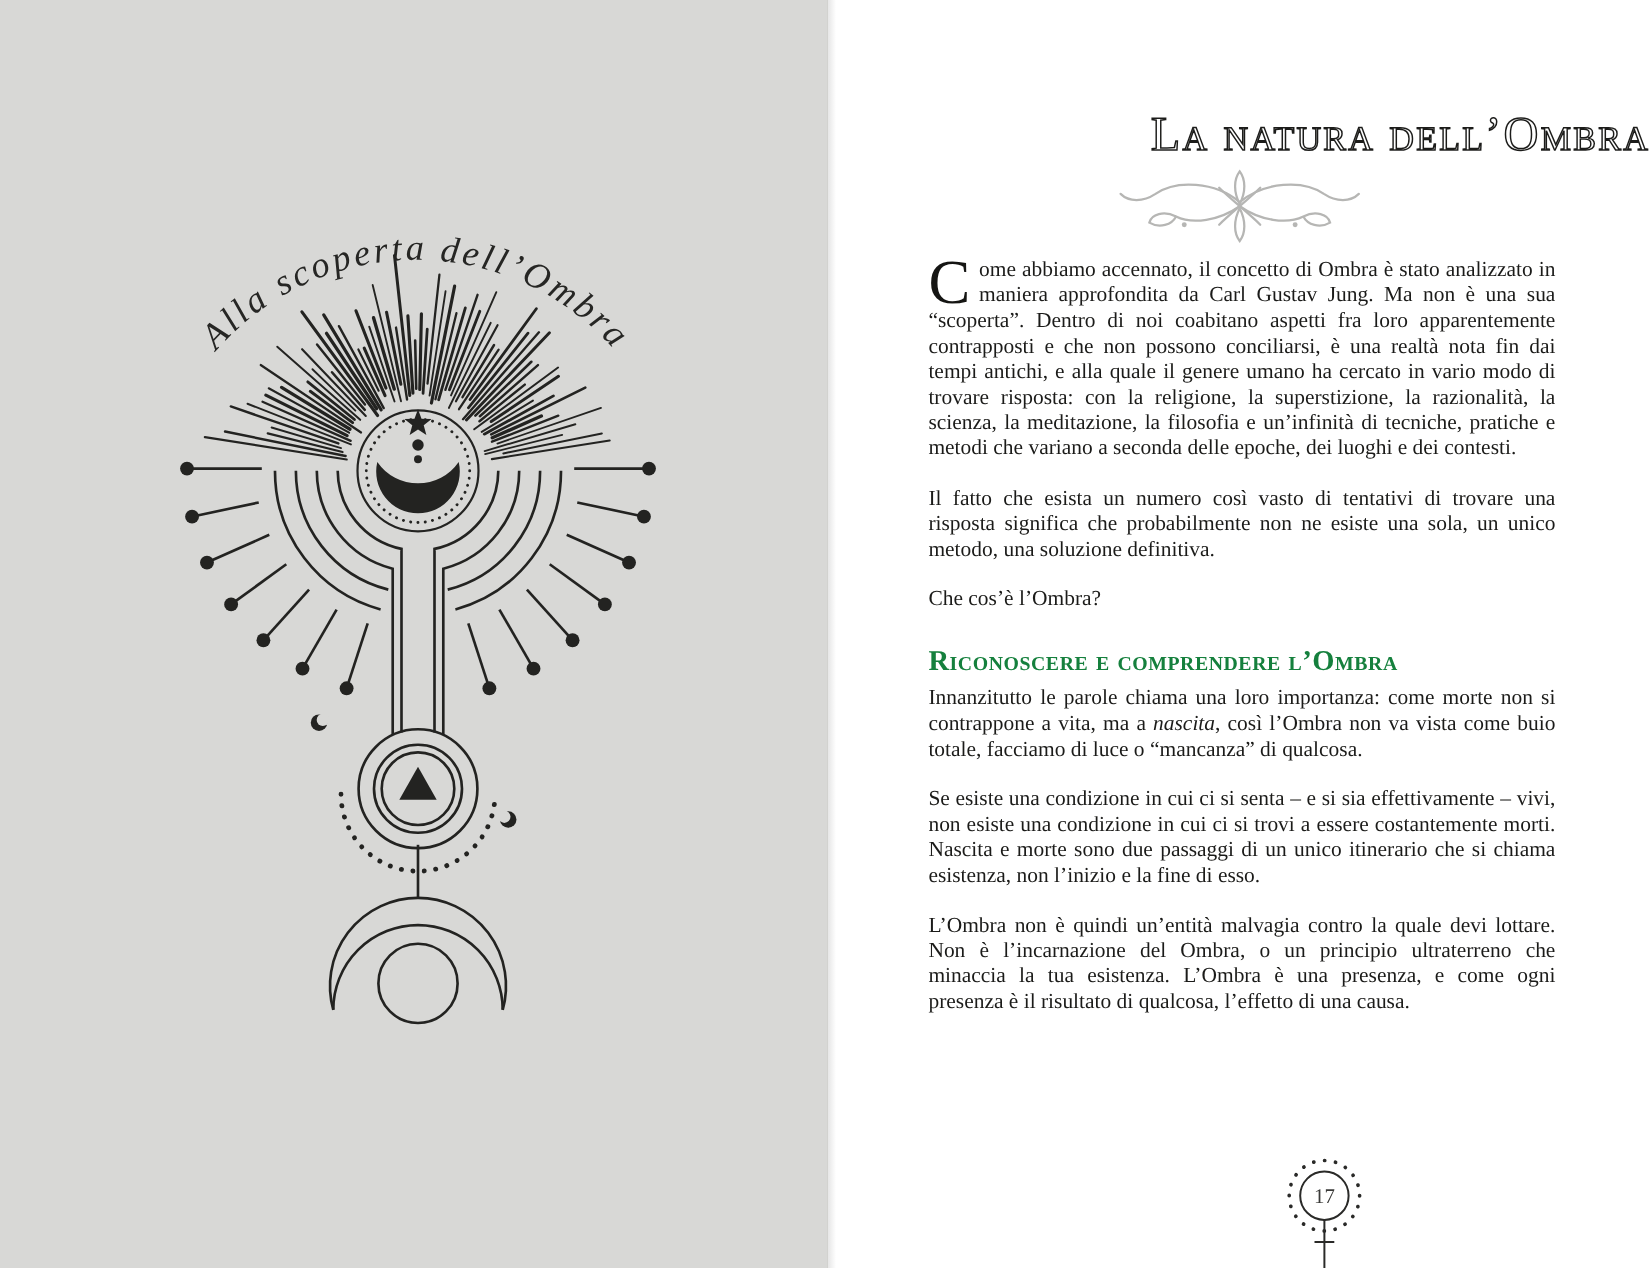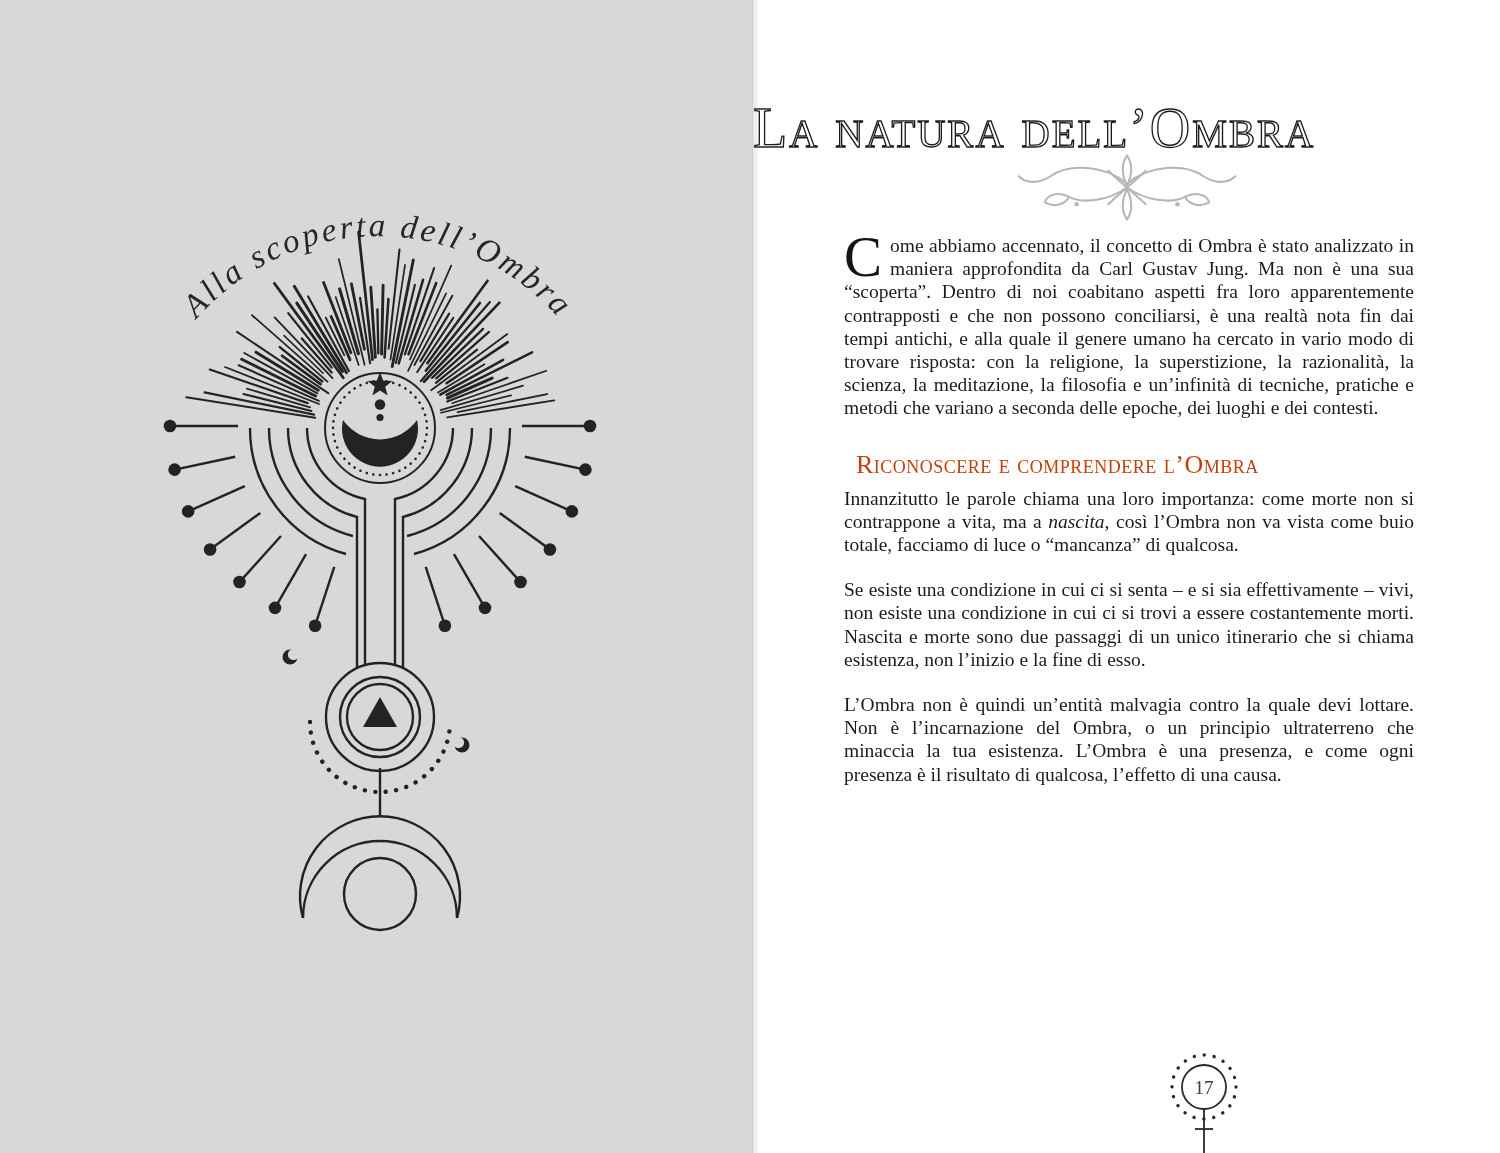--- a/index.html
+++ b/index.html
@@ -15,42 +15,42 @@
   .right-page{
     position:absolute;left:753px;top:0;width:747px;height:1153px;
     background:#ffffff;
   }
   .spine-shade{
     position:absolute;left:753px;top:0;width:7px;height:1153px;
     background:linear-gradient(to right,rgba(120,120,120,.18),rgba(255,255,255,0));
   }
   
   .page-title{
-    position:absolute;left:0;top:100px;width:747px;text-align:left;
-    font-size:56px;line-height:1;font-variant:small-caps;letter-spacing:2px;
+    position:absolute;left:0;top:100px;width:747px;text-align:right;
+    font-size:44px;line-height:1;font-variant:small-caps;letter-spacing:2px;
     color:#1c1c1a;-webkit-text-stroke:1.35px #1c1c1a;-webkit-text-fill-color:#ffffff;
     font-weight:400;
   }
   .flourish-wrap{
     position:absolute;left:0;top:152px;width:747px;text-align:center;
   }
   .body-col{
     position:absolute;left:91px;top:234px;width:570px;
     font-size:19.5px;line-height:23.2px;color:#1b1b19;
     text-align:justify;
   }
   .body-col p{margin:0 0 22px 0;}
   .body-col p.tight{margin:0;}
   .dropcap{
     float:left;font-size:57px;line-height:44px;padding:1px 8px 0 0;
     color:#151513;
   }
   .section-heading{
-    font-variant:small-caps;font-weight:400;font-size:26px;line-height:30px;
-    letter-spacing:.5px;color:#c2410c;margin:30px 0 7px 12px;text-align:left;
+    font-variant:small-caps;font-weight:700;font-size:26px;line-height:30px;
+    letter-spacing:.5px;color:#15803d;margin:30px 0 7px 0;text-align:left;
   }
   em{font-style:italic;}
   
   .pagenum-wrap{
     position:absolute;left:0;bottom:0;width:901px;height:108px;
     display:flex;justify-content:center;
   }
   .pagenum-svg text{
     font-family:"Liberation Serif",serif;font-size:19px;fill:#3a3a38;
   }
@@ -232,20 +232,22 @@
       <path d="M120,40 C114,52 114,64 120,72 C126,64 126,52 120,40"></path>
       <path d="M100,20 C110,30 130,46 140,56"></path>
       <path d="M140,20 C130,30 110,46 100,56"></path>
       <circle cx="66" cy="56" r="2.4" fill="#b6b6b4" stroke="none"></circle>
       <circle cx="174" cy="56" r="2.4" fill="#b6b6b4" stroke="none"></circle>
     </svg>
   </div>
 
   <div class="body-col">
     <p><span class="dropcap">C</span><span>ome abbiamo accennato, il concetto di Ombra è stato analizzato in maniera approfondita da Carl Gustav Jung. Ma non è una sua “scoperta”. Dentro di noi coabitano aspetti fra loro apparentemente contrapposti e che non possono conciliarsi, è una realtà nota fin dai tempi antichi, e alla quale il genere umano ha cercato in vario modo di trovare risposta: con la religione, la superstizione, la razionalità, la scienza, la meditazione, la filosofia e un’infinità di tecniche, pratiche e metodi che variano a seconda delle epoche, dei luoghi e dei contesti.</span></p>
+    <p>Il fatto che esista un numero così vasto di tentativi di trovare una risposta significa che probabilmente non ne esiste una sola, un unico metodo, una soluzione definitiva.</p>
+    <p>Che cos’è l’Ombra?</p>
 
     <div class="section-heading">Riconoscere e comprendere l’Ombra</div>
 
     <p><span>Innanzitutto le parole chiama una loro importanza: come morte non si contrappone a vita, ma a </span><em>nascita</em><span>, così l’Ombra non va vista come buio totale, facciamo di luce o “mancanza” di qualcosa.</span></p>
     <p>Se esiste una condizione in cui ci si senta – e si sia effettivamente – vivi, non esiste una condizione in cui ci si trovi a essere costantemente morti. Nascita e morte sono due passaggi di un unico itinerario che si chiama esistenza, non l’inizio e la fine di esso.</p>
     <p class="tight">L’Ombra non è quindi un’entità malvagia contro la quale devi lottare. Non è l’incarnazione del Ombra, o un principio ultraterreno che minaccia la tua esistenza. L’Ombra è una presenza, e come ogni presenza è il risultato di qualcosa, l’effetto di una causa.</p>
   </div>
 
   <div class="pagenum-wrap">
     <svg class="pagenum-svg" width="160" height="108" viewBox="0 0 160 108">

